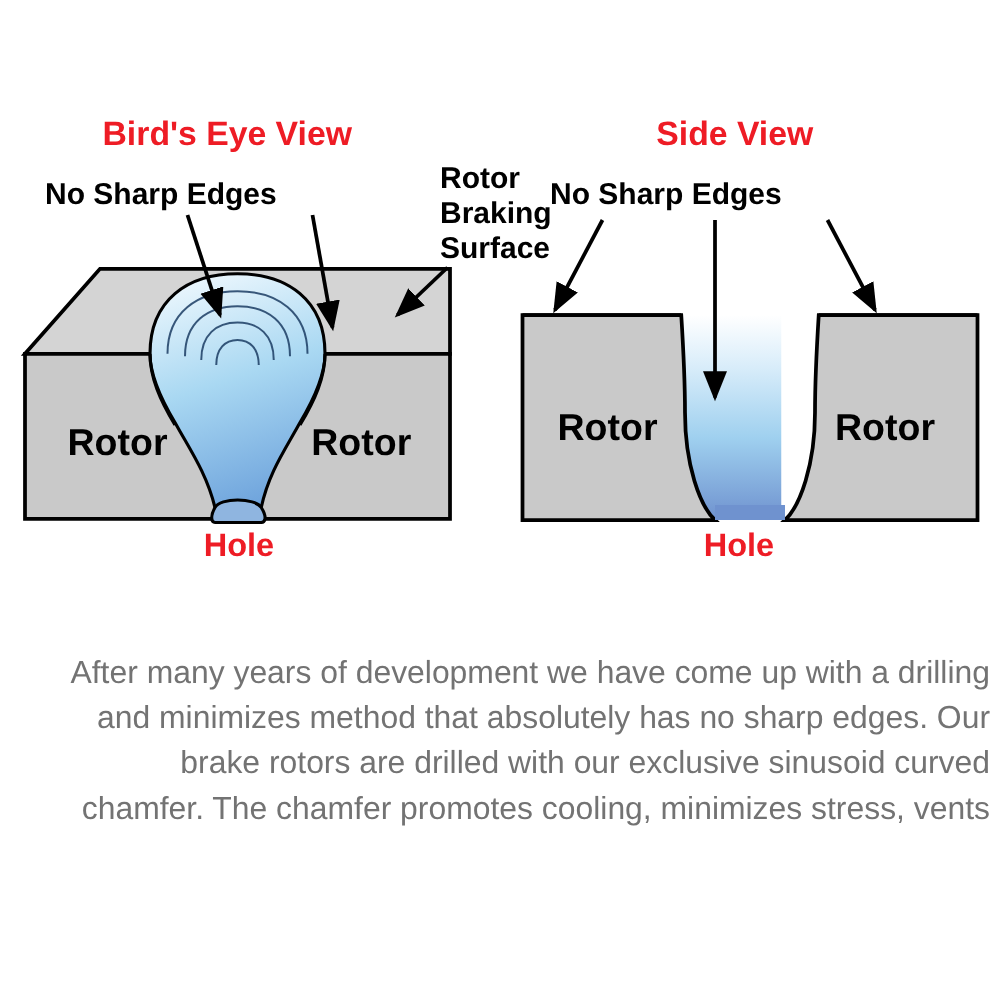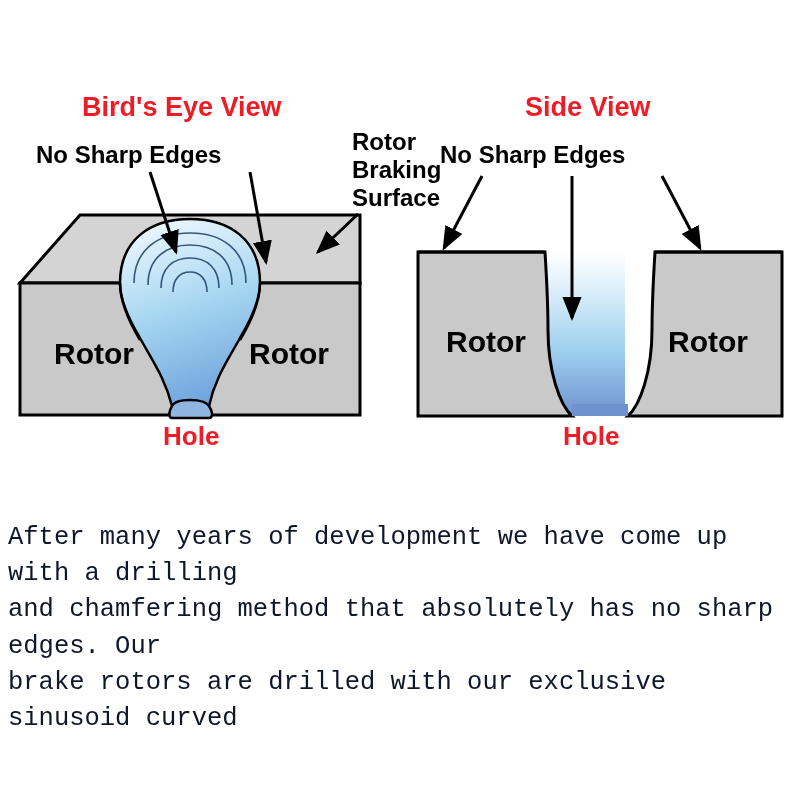--- a/index.html
+++ b/index.html
@@ -49,25 +49,25 @@
     fill: #ee1c25;
     font-family: "Liberation Sans", sans-serif;
     font-weight: bold;
     font-size: 26px;
   }
   .caption {
     position: absolute;
     left: 0;
     top: 520px;
     width: 800px;
-    text-align: left;
-    font-family: Liberation Mono, monospace;
+    text-align: right;
+    font-family: Liberation Sans, sans-serif;
     font-size: 25.5px;
     line-height: 1.42;
-    color: #0f172a;
+    color: #737373;
     padding: 0 8px;
     box-sizing: border-box;
   }
 </style>
 </head>
 <body>
 
 <div class="stage">
 
   <svg class="diagram" viewBox="0 0 800 480">
@@ -153,17 +153,18 @@
       <text class="hole-word" x="563" y="445">Hole</text>
 
       <line x1="482" y1="176" x2="444" y2="248" stroke="#000000" stroke-width="3" marker-end="url(#arrowHead)"></line>
       <line x1="572" y1="176" x2="572" y2="318" stroke="#000000" stroke-width="3" marker-end="url(#arrowHead)"></line>
       <line x1="662" y1="176" x2="700" y2="248" stroke="#000000" stroke-width="3" marker-end="url(#arrowHead)"></line>
     </g>
   </svg>
 
   <div class="caption">
     <div>After many years of development we have come up with a drilling</div>
-    <div>and chamfering method that absolutely has no sharp edges.  Our</div>
+    <div>and minimizes method that absolutely has no sharp edges.  Our</div>
     <div>brake rotors are drilled with our exclusive sinusoid curved</div>
+    <div>chamfer. The chamfer promotes cooling, minimizes stress, vents</div>
   </div>
 
 </div>
 
 </body></html>

